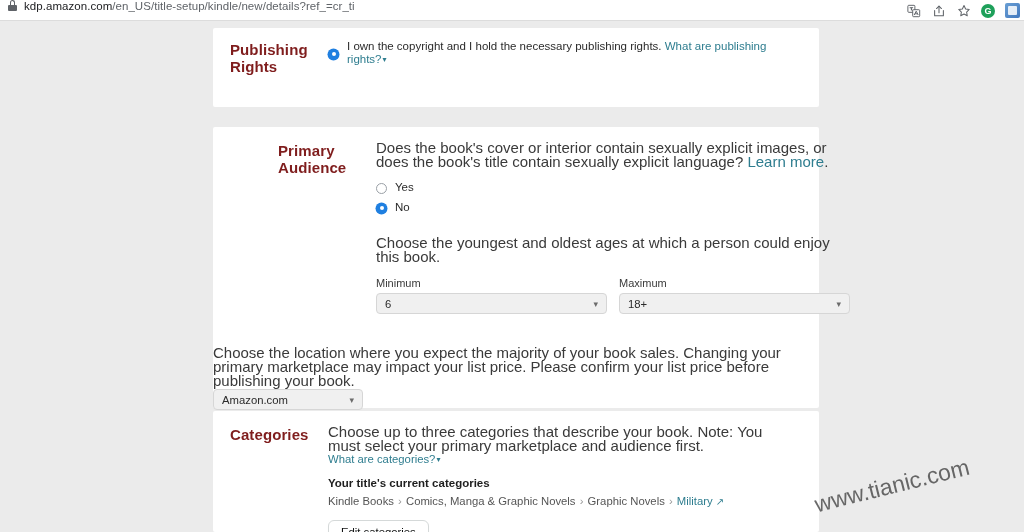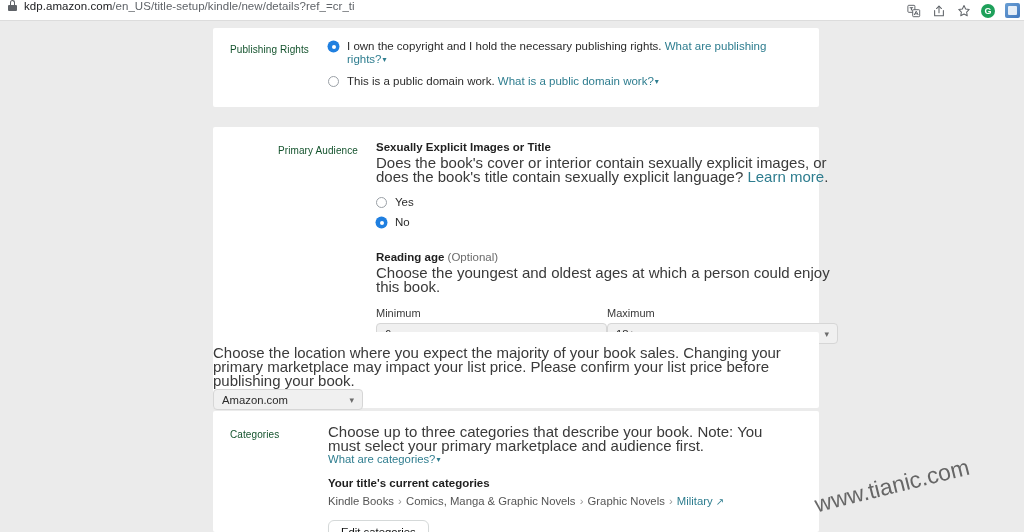--- a/index.html
+++ b/index.html
@@ -124,35 +124,35 @@
   .row {
     display: flex;
   }
   .col-label {
     width: 115px;
     flex: 0 0 115px;
     padding-left: 17px;
     padding-top: 1px;
   }
   .section-title {
-    font-size: 10px;
-    font-weight: normal;
-    color: #14532d;
+    font-size: 15px;
+    font-weight: bold;
+    color: #7f1d1d;
     line-height: 17px;
     letter-spacing: 0.1px;
   }
   .col-content {
     flex: 1 1 auto;
     padding-right: 20px;
   }
 
   
   .radio-line {
     display: flex;
-    align-items: flex-start;
+    align-items: center;
     margin-bottom: 8px;
   }
   .radio {
     width: 11px; height: 11px;
     border-radius: 50%;
     border: 1px solid #9aa0a6;
     background: #ffffff;
     flex: 0 0 auto;
     margin-top: 1px;
     margin-right: 8px;
@@ -317,65 +317,53 @@
       <div class="col-content">
 
         <div class="radio-line">
           <span class="radio checked"></span>
           <span class="radio-text">
             <span>I own the copyright and I hold the necessary publishing rights.</span>
             <a class="help-link">What are publishing rights?</a><span class="chev">▾</span>
           </span>
         </div>
 
-        <div class="radio-line">
-          <span class="radio"></span>
-          <span class="radio-text">
-            <span>This is a public domain work.</span>
-            <a class="help-link">What is a public domain work?</a><span class="chev">▾</span>
-          </span>
-        </div>
 
       </div>
     </div>
   </div>
 
   <div class="card" style="top: 105px; height: 218px; padding-top: 14px; padding-left: 48px;">
     <div class="row">
       <div class="col-label">
         <div class="section-title">
           <span>Primary Audience</span>
         </div>
       </div>
       <div class="col-content">
 
-        <div class="sub-head">Sexually Explicit Images or Title</div>
         <div class="para" style="margin-bottom:12px;">
           <span>Does the book's cover or interior contain sexually explicit images, or does the book's title contain sexually explicit language?</span>
           <a class="help-link">Learn more</a>.
         </div>
 
         <div class="radio-line" style="margin-bottom:7px;">
           <span class="radio"></span>
           <span class="radio-text">Yes</span>
         </div>
         <div class="radio-line" style="margin-bottom:0;">
           <span class="radio checked"></span>
           <span class="radio-text">No</span>
         </div>
 
         <div style="height:22px;"></div>
 
-        <div class="sub-head">
-          <span>Reading age</span>
-          <span class="optional">(Optional)</span>
-        </div>
         <div class="para" style="margin-bottom:13px;">Choose the youngest and oldest ages at which a person could enjoy this book.</div>
 
-        <div style="display:flex; ">
+        <div style="display:flex; gap:12px;">
           <div style="width:231px;">
             <div class="field-label">Minimum</div>
             <div class="select">
               <span>6</span>
               <span class="caret">▾</span>
             </div>
           </div>
           <div style="width:231px;">
             <div class="field-label">Maximum</div>
             <div class="select">

